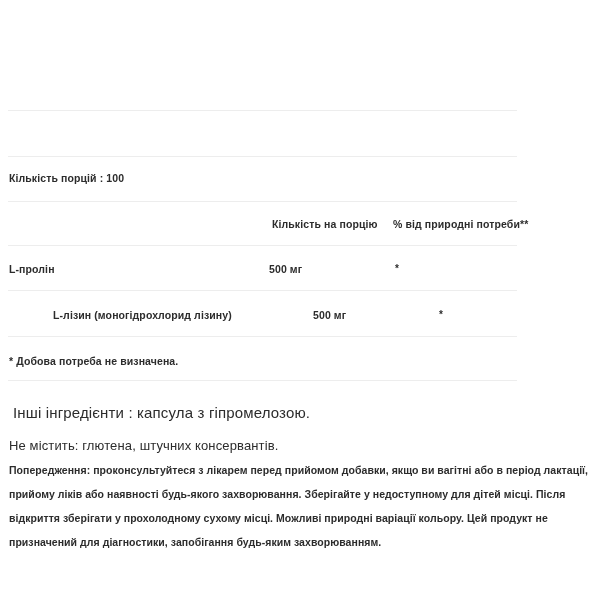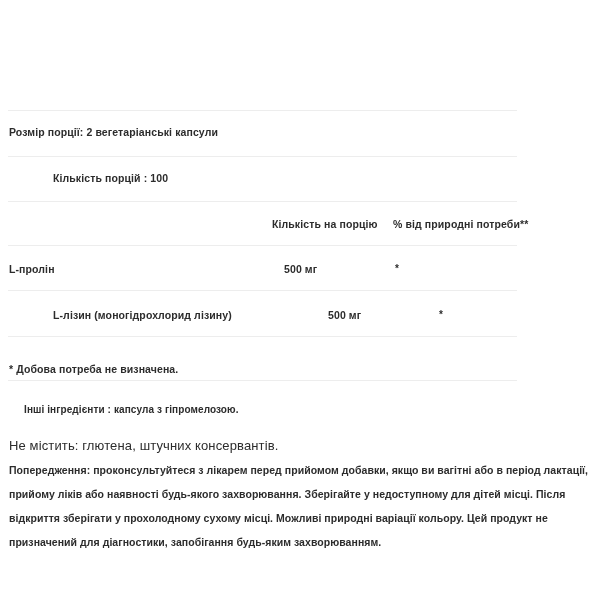--- a/index.html
+++ b/index.html
@@ -41,21 +41,21 @@
   
   .srow {
     position: absolute;
     left: 9px;
     font-size: 10.5px;
     font-weight: bold;
     letter-spacing: 0.01em;
     white-space: nowrap;
   }
   .serving-size { top: 126px; }
-  .serving-count { top: 172px; margin-left: 44px; }
+  .serving-count { top: 172px; }
 
   
   .thead {
     position: absolute;
     top: 218px;
     left: 0;
     width: 600px;
     height: 14px;
   }
   .th {
@@ -80,42 +80,42 @@
   .trow.row0 { top: 263px; }
   .trow.row1 { top: 309px; margin-left: 44px; }
   .td {
     position: absolute;
     font-size: 10.5px;
     font-weight: bold;
     white-space: nowrap;
     letter-spacing: 0.01em;
   }
   .td.c-name   { left: 9px; }
-  .td.c-amount { left: 284px; }
+  .td.c-amount { left: 269px; }
   .td.c-dv     { left: 395px; font-size: 10px; }
 
   
   .footnote {
     position: absolute;
     left: 9px;
-    top: 363px;
+    top: 355px;
     font-size: 10.5px;
     font-weight: bold;
     white-space: nowrap;
     letter-spacing: 0.01em;
     text-align: right;
   }
 
   
   .other-ing {
     position: absolute;
-    left: 24px;
+    left: 13px;
     top: 404px;
-    font-size: 10px;
-    font-weight: bold;
+    font-size: 15px;
+    font-weight: normal;
     white-space: nowrap;
     letter-spacing: 0.01em;
   }
   .free-from {
     position: absolute;
     left: 9px;
     top: 438px;
     font-size: 13px;
     font-weight: normal;
     white-space: nowrap;
@@ -136,21 +136,20 @@
     color: #2c2c2c;
   }
 </style>
 </head>
 <body>
 
 <div class="page">
 
   <div class="rule r1"></div>
 
-  <div class="srow serving-size">Розмір порції: 2 вегетаріанські капсули</div>
 
   <div class="rule r2"></div>
 
   <div class="srow serving-count">Кількість порцій : 100</div>
 
   <div class="rule r3"></div>
 
   <div class="thead">
     <div class="th col-amount">Кількість на порцію</div>
     <div class="th col-dv">% від природні потреби**</div>

